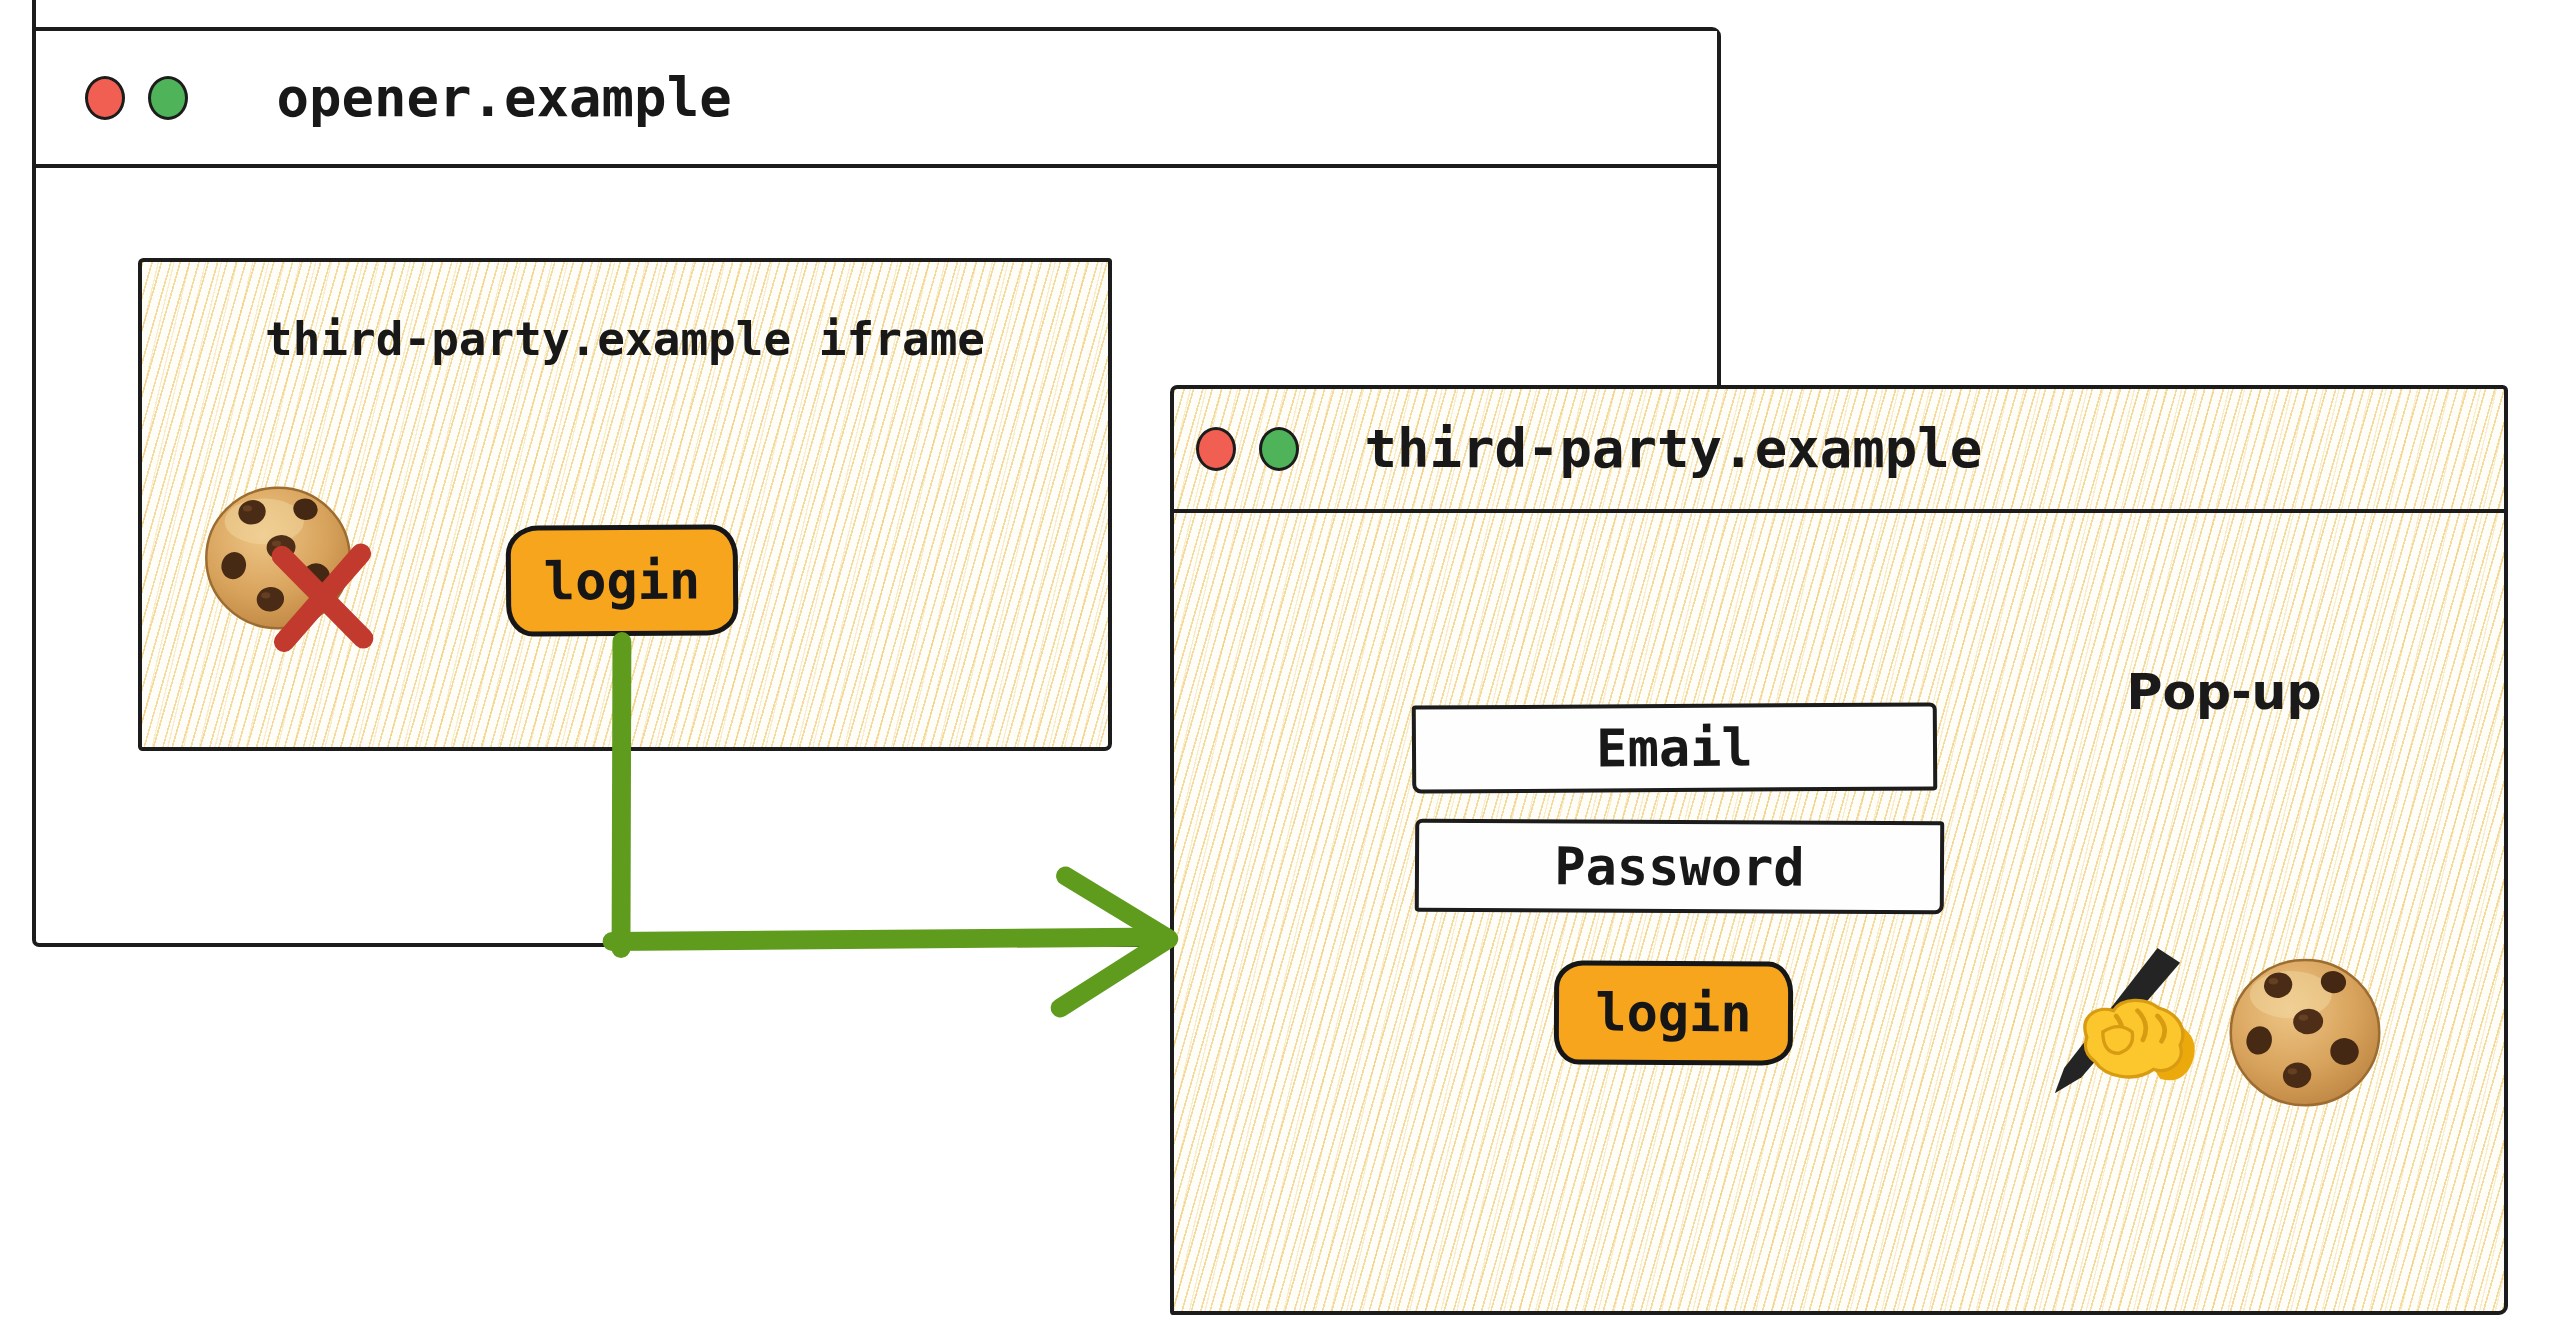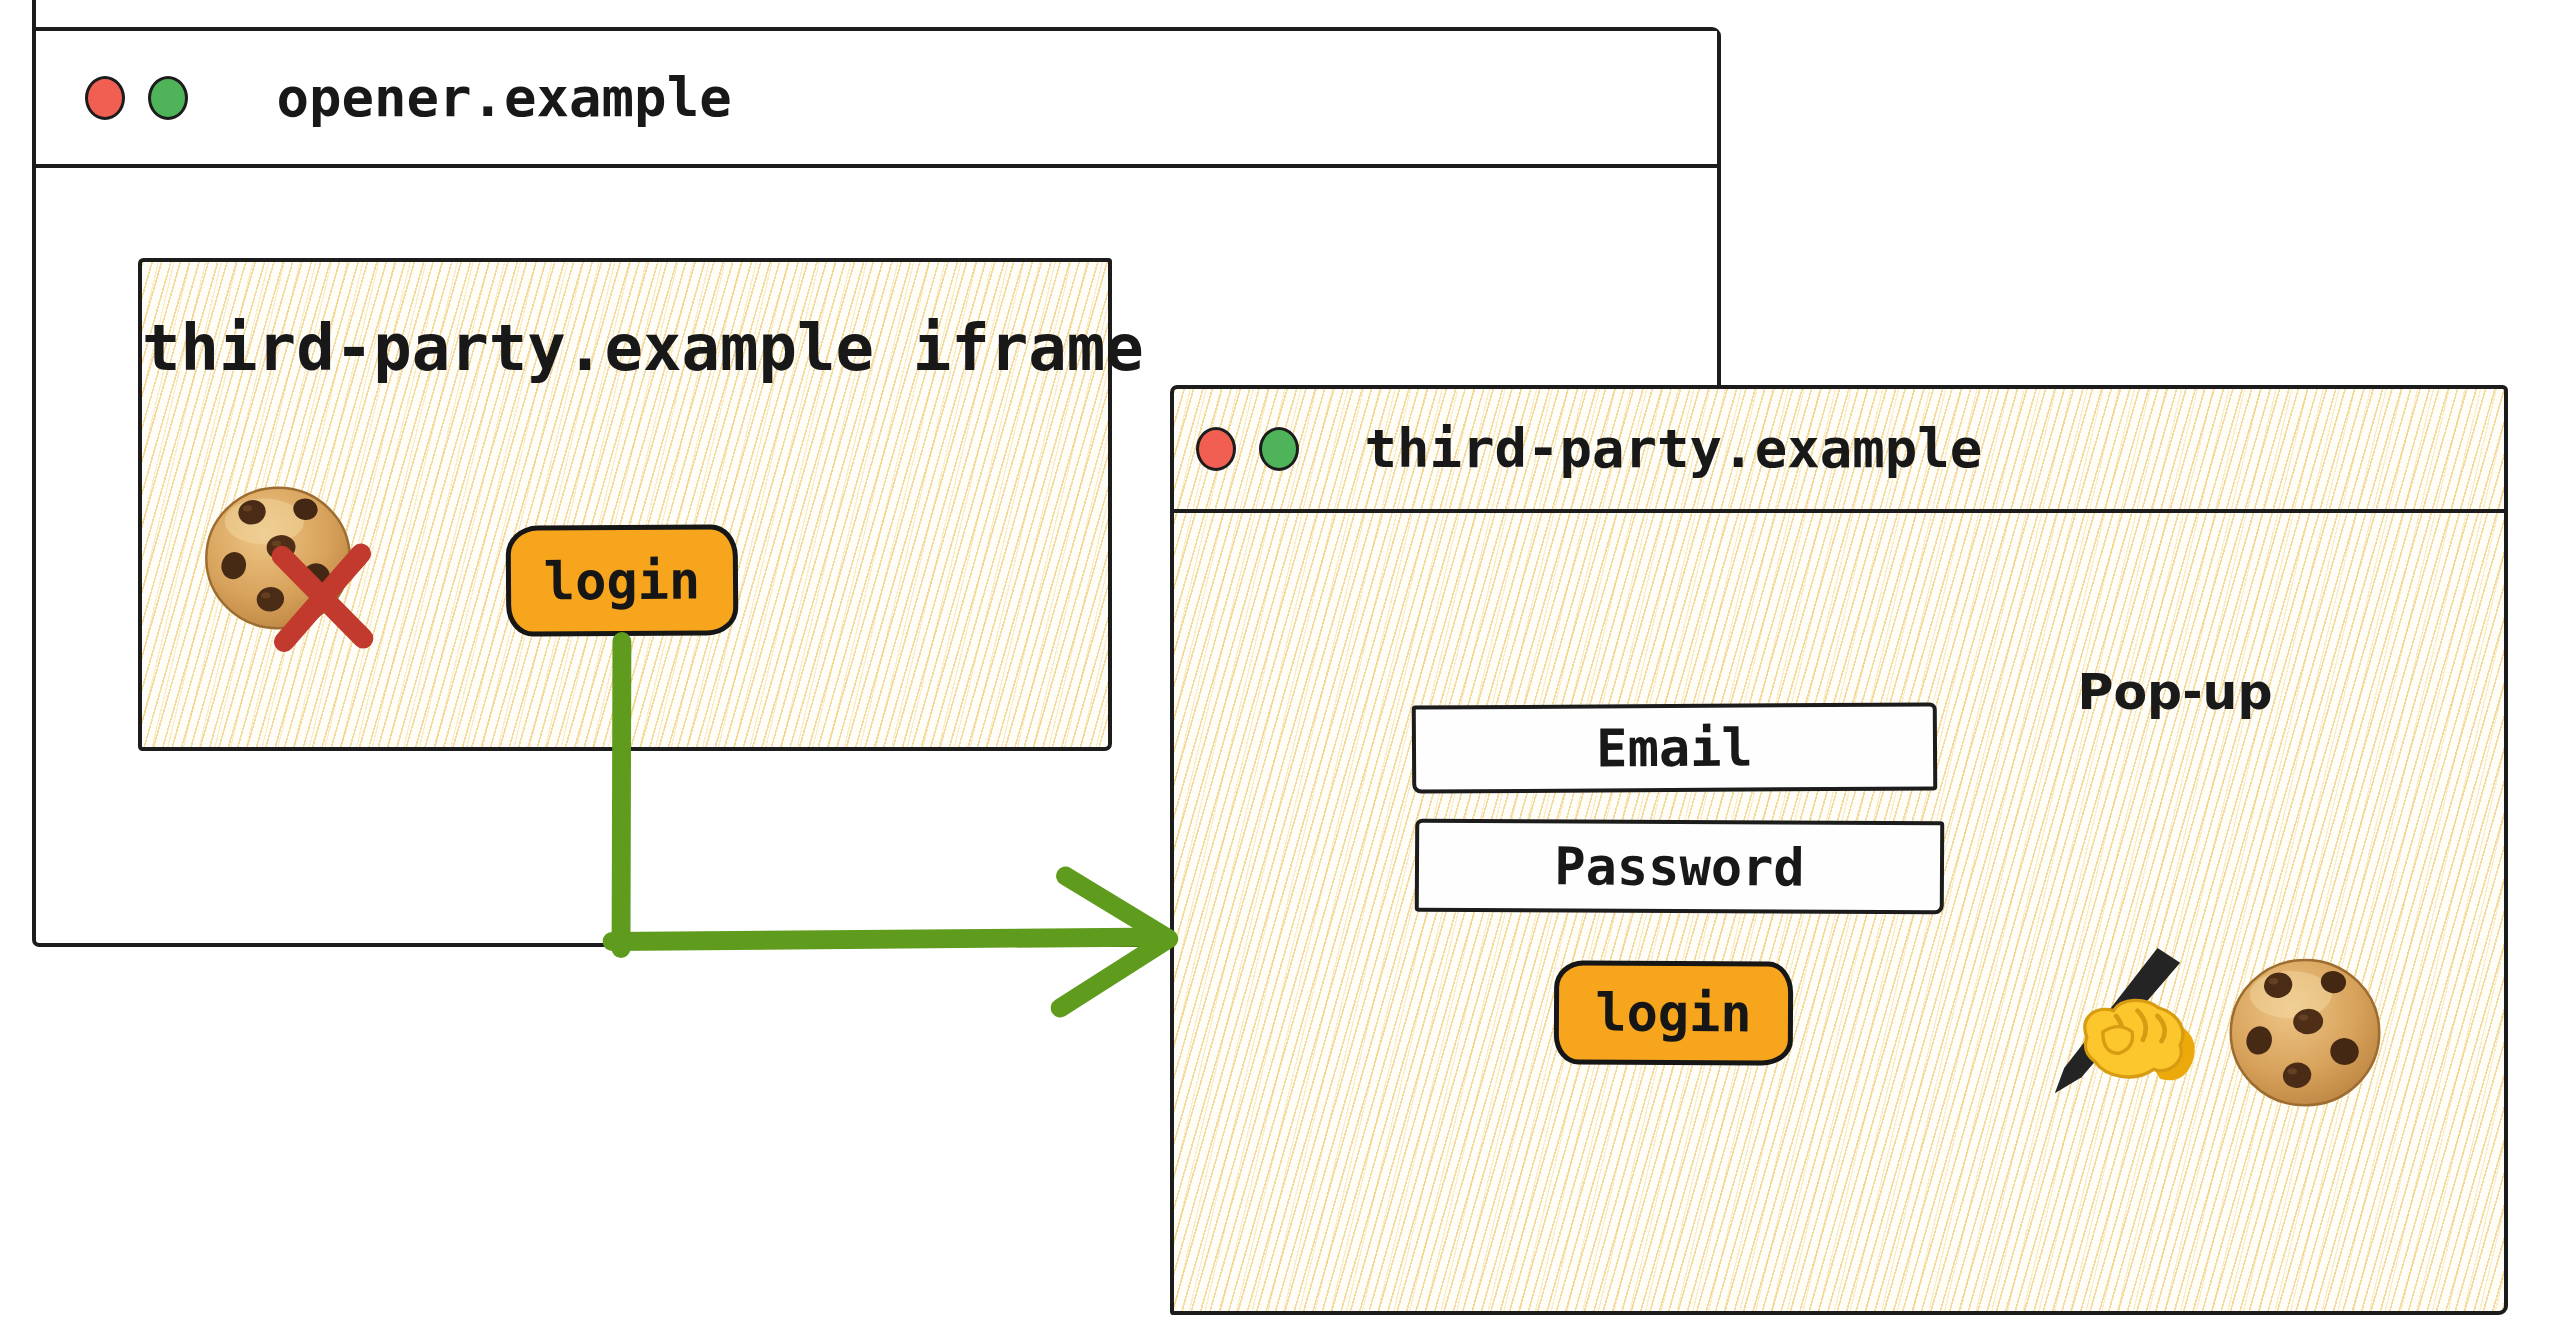--- a/index.html
+++ b/index.html
@@ -72,21 +72,21 @@
 
   
   .iframe-box {
     position: absolute; left: 102px; top: 227px;
     width: 974px; height: 493px;
     box-sizing: border-box; border: 4.5px solid #1c1c1c;
     border-radius: 5.4px 3.6px 7.2px 4.5px;
   }
   .iframe-label {
     position: absolute; left: 0; top: 54px; width: 100%;
-    text-align: center; font-weight: bold; font-size: 64px;
+    text-align: center; font-weight: bold; font-size: 46px;
     line-height: 1; white-space: nowrap;
   }
 
   .cookie-blocked { position: absolute; left: 57px; top: 218px; width: 158px; height: 153px; }
   .cookie-blocked .cookie-svg { position: absolute; left: 0; top: 0; width: 158px; height: 153px; }
   .cookie-blocked .cross-svg  { position: absolute; left: 65px; top: 59px; width: 117px; height: 113px; }
 
   
   .login-btn {
     position: absolute;
@@ -104,21 +104,21 @@
     transform: rotate(-0.4deg);
   }
   .login-btn.two {
     left: 380px; top: 572px; width: 239px; height: 104px;
     border-radius: 29px 25px 31px 25px / 27px 31px 25px 29px;
     transform: rotate(0.3deg);
   }
 
   
   .popup-label {
-    position: absolute; left: 839px; top: 279px; width: 324px;
+    position: absolute; left: 888px; top: 279px; width: 324px;
     text-align: center;
     font-family: "DejaVu Sans", "Liberation Sans", sans-serif;
     font-weight: bold; font-size: 49px; line-height: 1; color: #1a1a1a;
   }
   .field {
     position: absolute;
     display: flex; align-items: center; justify-content: center;
     box-sizing: border-box;
     background: #fefefe;
     border: 4.5px solid #1c1c1c;

